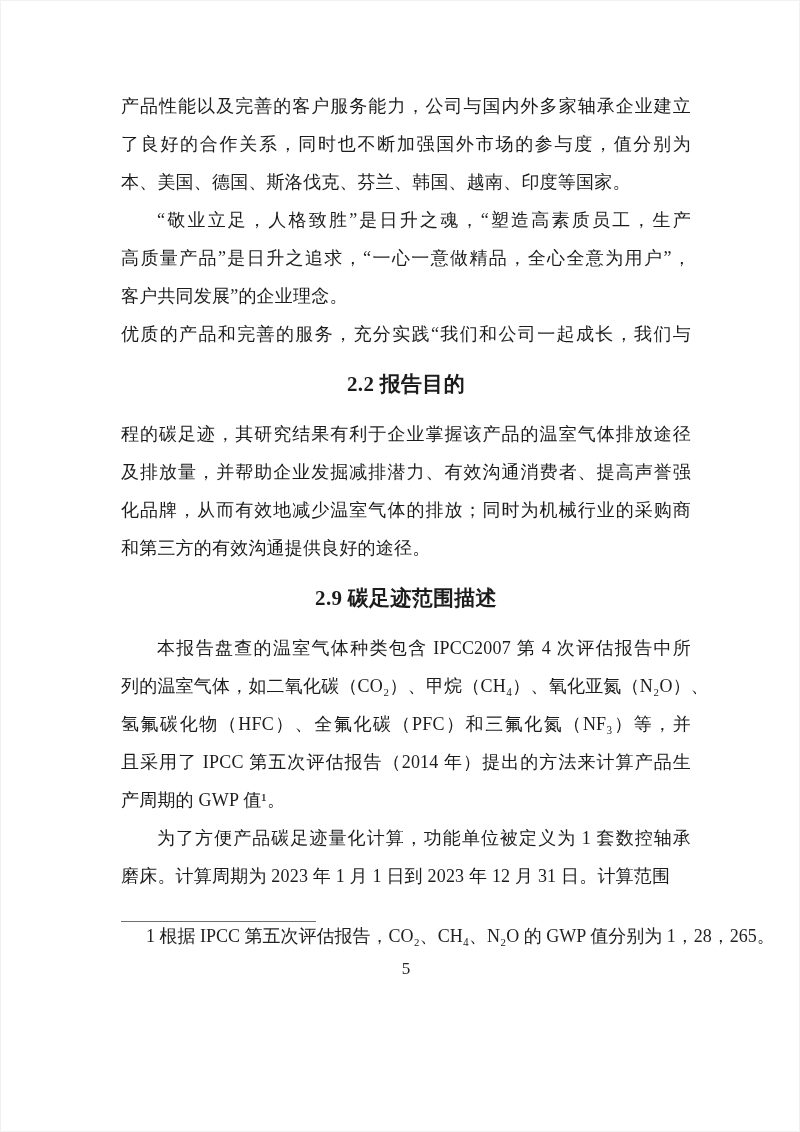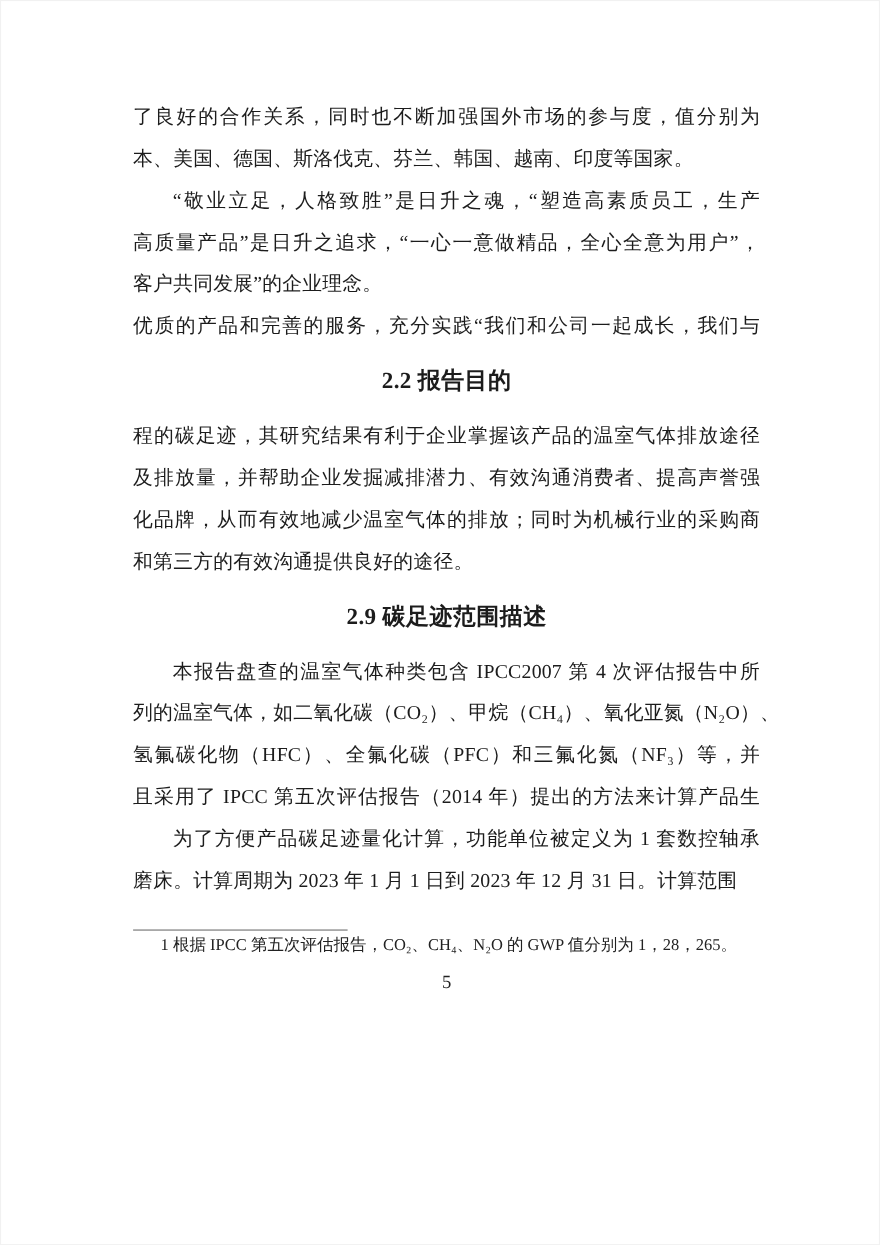--- a/index.html
+++ b/index.html
@@ -56,41 +56,42 @@
   }
   .footnote-area {
     margin-top: 26px;
   }
   .footnote-separator {
     width: 195px;
     border-top: 1px solid #6f6f6f;
     height: 0;
   }
   .footnote-text {
-    font-size: 15px;
+    font-size: 18px;
     line-height: 28px;
     padding-left: 25px;
     white-space: nowrap;
     color: #222222;
   }
   .page-number {
     margin-top: 8px;
     text-align: center;
     font-size: 17px;
     line-height: 22px;
     color: #222222;
   }
 </style>
 </head>
 <body>
 
 <div class="page">
   <div class="content">
 
     <div class="para">
+      <div class="line">产品性能以及完善的客户服务能力，公司与国内外多家轴承企业建立</div>
       <div class="line">了良好的合作关系，同时也不断加强国外市场的参与度，值分别为</div>
       <div class="line last">本、美国、德国、斯洛伐克、芬兰、韩国、越南、印度等国家。</div>
     </div>
 
     <div class="para">
       <div class="line indent">“敬业立足，人格致胜”是日升之魂，“塑造高素质员工，生产</div>
       <div class="line">高质量产品”是日升之追求，“一心一意做精品，全心全意为用户”，</div>
       <div class="line last">客户共同发展”的企业理念。</div>
       <div class="line">优质的产品和完善的服务，充分实践“我们和公司一起成长，我们与</div>
     </div>
@@ -104,20 +105,21 @@
       <div class="line last">和第三方的有效沟通提供良好的途径。</div>
     </div>
 
     <div class="heading">2.9 碳足迹范围描述</div>
 
     <div class="para">
       <div class="line indent">本报告盘查的温室气体种类包含 IPCC2007 第 4 次评估报告中所</div>
       <div class="line">列的温室气体，如二氧化碳（CO₂）、甲烷（CH₄）、氧化亚氮（N₂O）、</div>
       <div class="line">氢氟碳化物（HFC）、全氟化碳（PFC）和三氟化氮（NF₃）等，并</div>
       <div class="line">且采用了 IPCC 第五次评估报告（2014 年）提出的方法来计算产品生</div>
+      <div class="line last">产周期的 GWP 值¹。</div>
     </div>
 
     <div class="para">
       <div class="line indent">为了方便产品碳足迹量化计算，功能单位被定义为 1 套数控轴承</div>
       <div class="line last">磨床。计算周期为 2023 年 1 月 1 日到 2023 年 12 月 31 日。计算范围</div>
     </div>
 
     <div class="footnote-area">
       <div class="footnote-separator"></div>
       <div class="footnote-text">1 根据 IPCC 第五次评估报告，CO₂、CH₄、N₂O 的 GWP 值分别为 1，28，265。</div>

